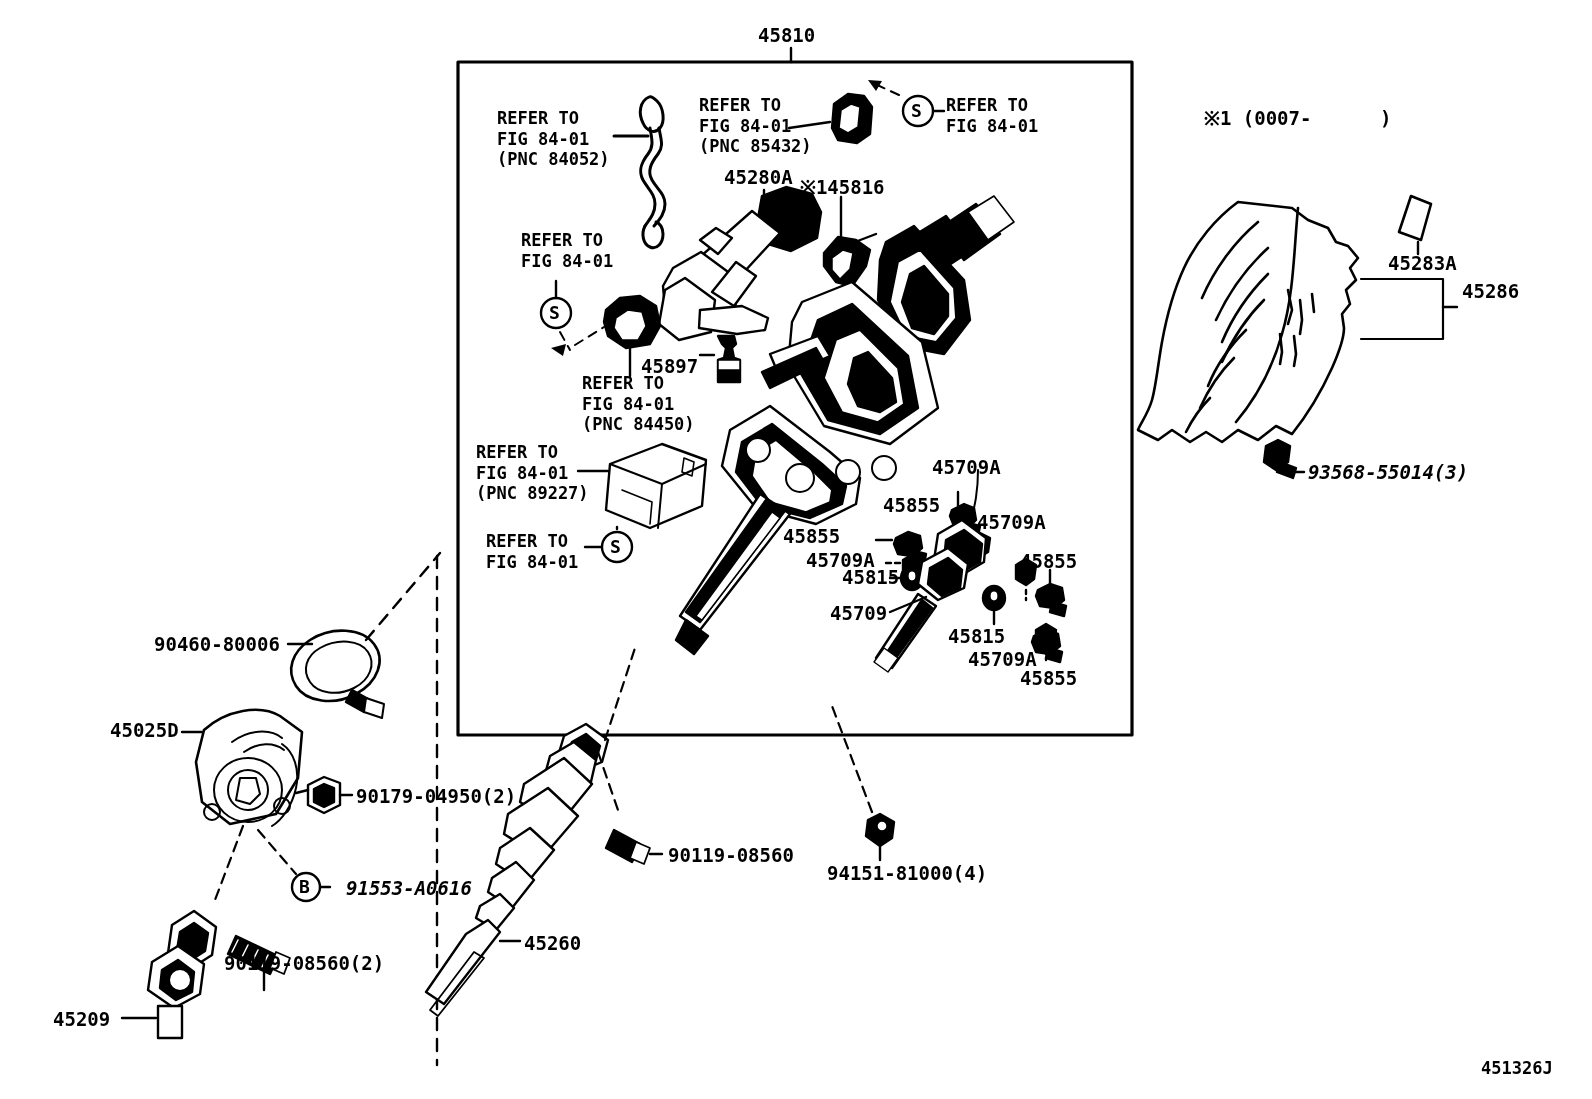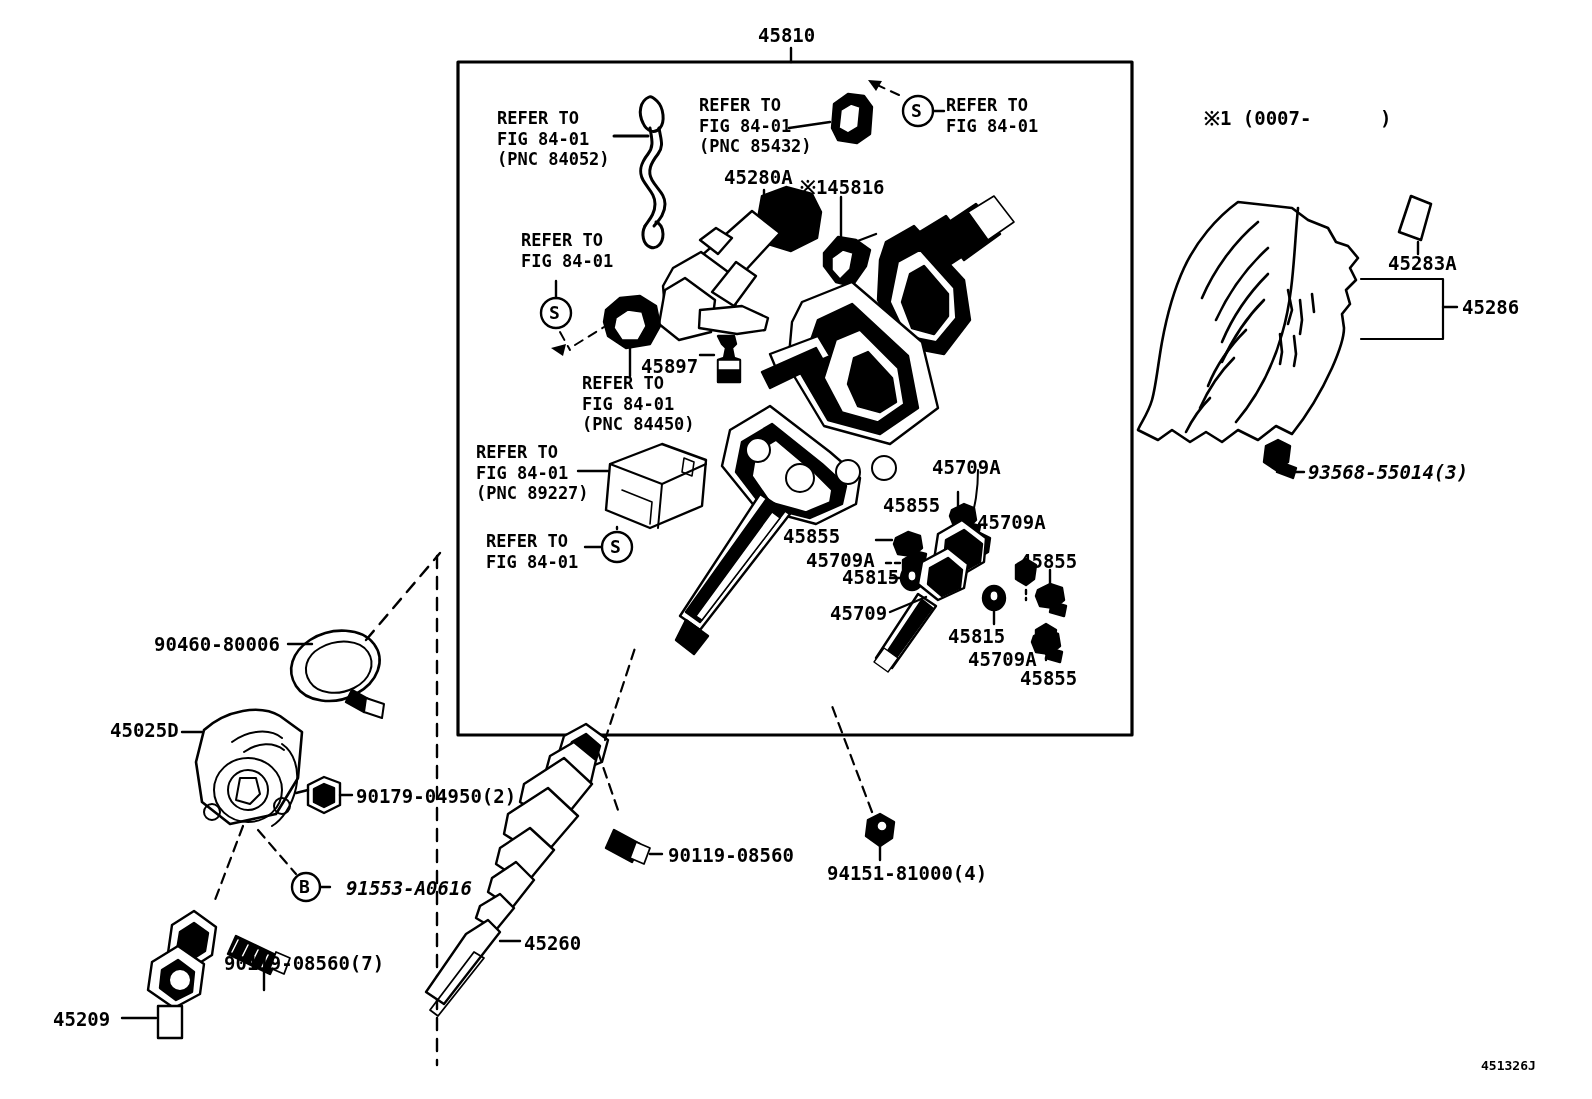--- a/index.html
+++ b/index.html
@@ -6,21 +6,21 @@
   body{width:1592px;height:1099px;position:relative;overflow:hidden;
        font-family:"DejaVu Sans Mono","Liberation Mono",monospace;color:#000;}
   #sheet{position:absolute;inset:0;}
   svg#art{position:absolute;left:0;top:0;width:1592px;height:1099px;}
   .lbl{position:absolute;white-space:pre;font-weight:700;color:#000;
        font-family:"DejaVu Sans Mono","Liberation Mono",monospace;
        letter-spacing:0px;line-height:1.18;}
   .s18{font-size:19px;}
   .s17{font-size:18px;}
   .ref{font-size:17px;line-height:1.22;}
-  .code{font-size:13px;font-weight:700;}
+  .code{font-size:17px;font-weight:700;}
 </style>
 </head>
 <body>
 
 <div id="sheet">
 
 <svg id="art" viewBox="0 0 1592 1099">
   <g fill="none" stroke="#000" stroke-width="2.4" stroke-linecap="round" stroke-linejoin="round">
 
     <rect x="458" y="62" width="674" height="673" stroke-width="3.2"></rect>
@@ -380,29 +380,29 @@
 <div class="lbl s18" style="left:932px;top:456px;">45709A</div>
 <div class="lbl s18" style="left:977px;top:511px;">45709A</div>
 <div class="lbl s18" style="left:1020px;top:550px;">45855</div>
 <div class="lbl s18" style="left:830px;top:602px;">45709</div>
 <div class="lbl s18" style="left:948px;top:625px;">45815</div>
 <div class="lbl s18" style="left:968px;top:648px;">45709A</div>
 <div class="lbl s18" style="left:1020px;top:667px;">45855</div>
 
 <div class="lbl s18" style="left:1157px;top:107px;margin-left:47px;">※1 (0007-      )</div>
 <div class="lbl s18" style="left:1388px;top:252px;">45283A</div>
-<div class="lbl s18" style="left:1462px;top:296px;">45286</div>
+<div class="lbl s18" style="left:1462px;top:280px;">45286</div>
 <div class="lbl s18" style="left:1308px;top:461px;font-style:italic;">93568-55014(3)</div>
 
 <div class="lbl s18" style="left:154px;top:633px;">90460-80006</div>
 <div class="lbl s18" style="left:110px;top:719px;">45025D</div>
 <div class="lbl s18" style="left:356px;top:785px;">90179-04950(2)</div>
 <div class="lbl s18" style="left:346px;top:877px;font-style:italic;">91553-A0616</div>
 <div class="lbl s18" style="left:53px;top:1008px;">45209</div>
-<div class="lbl s18" style="left:224px;top:952px;">90119-08560(7)</div>
+<div class="lbl s18" style="left:224px;top:952px;">90119-08560(2)</div>
 
 <div class="lbl s18" style="left:524px;top:932px;">45260</div>
 <div class="lbl s18" style="left:668px;top:844px;">90119-08560</div>
 <div class="lbl s18" style="left:827px;top:862px;">94151-81000(4)</div>
 
 <div class="lbl code" style="left:1481px;top:1058px;">451326J</div>
 
 </div>
 
 </body></html>

